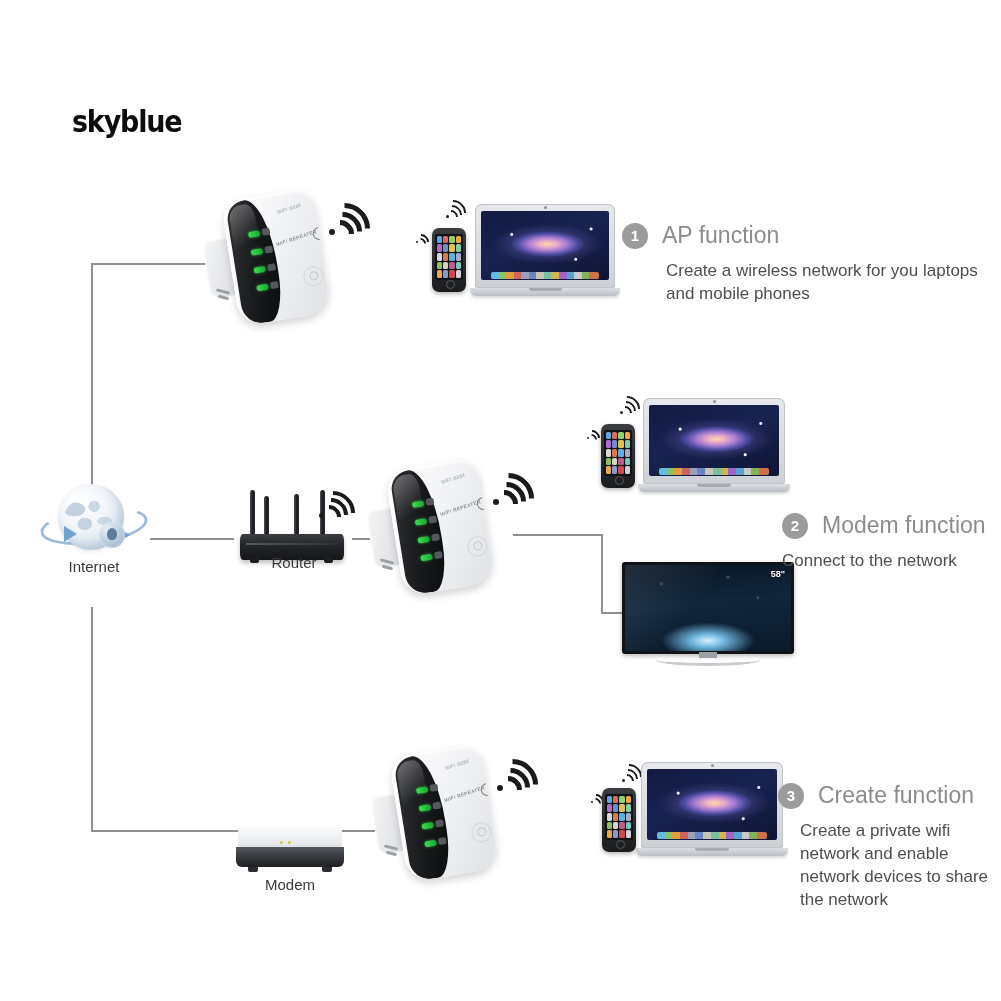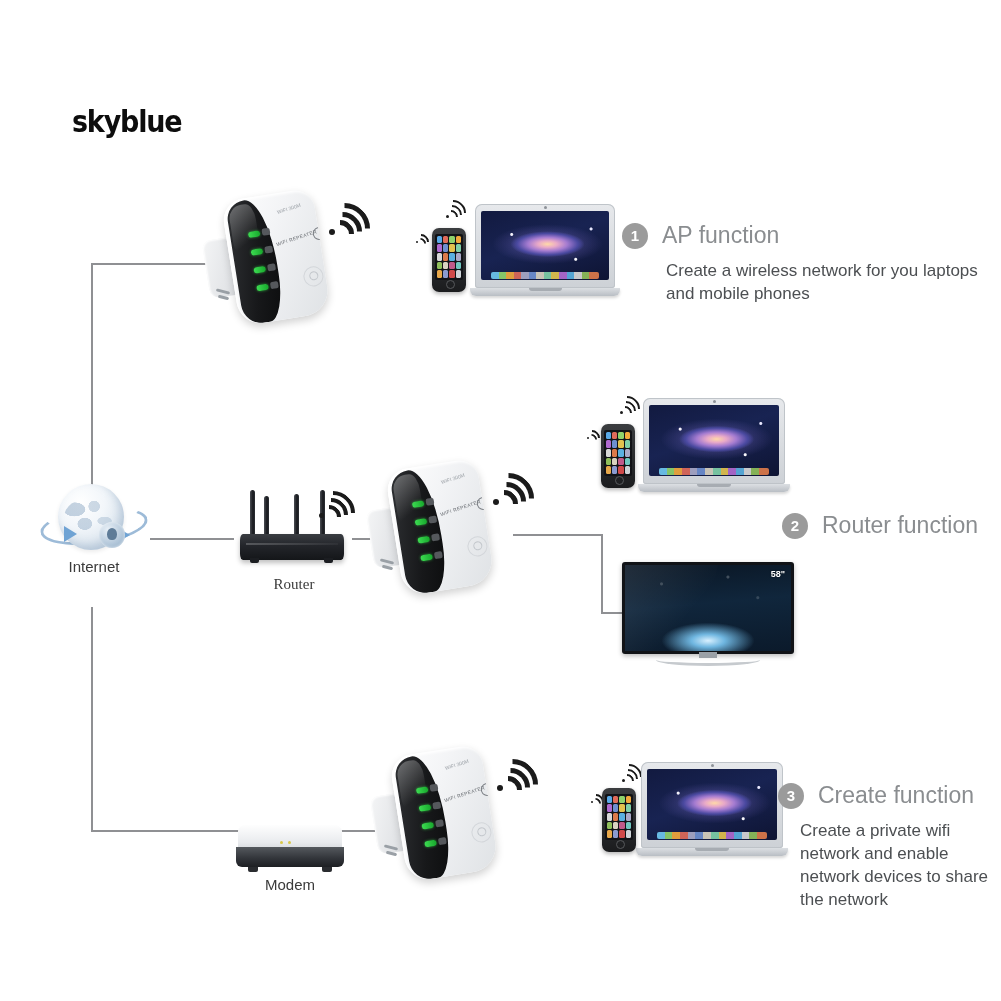--- a/index.html
+++ b/index.html
@@ -521,21 +521,21 @@
     <div class="antenna" style="left:88px; top:4px; height:52px;"></div>
     <div class="router-base"></div>
     <div class="router-foot" style="left:18px;"></div>
     <div class="router-foot" style="left:92px;"></div>
     <div class="wifi-icon" style="left:84px; top:2px; width:46px; height:38px;">
       <div class="dot" style="left:3px; top:25px; width:5px; height:5px;"></div>
       <div class="arc" style="left:1px; top:17px; width:16px; height:16px; border-width:4px;"></div>
       <div class="arc" style="left:-2px; top:10px; width:26px; height:26px; border-width:4px;"></div>
       <div class="arc" style="left:-5px; top:3px; width:36px; height:36px; border-width:4px;"></div>
     </div>
-    <div class="caption" style="top:90px;font-family:Liberation Serif, serif;">Router</div>
+    <div class="caption" style="top:68px;">Router</div>
   </div>
 
   <div id="modem" class="device">
     <div class="modem-top"></div>
     <div class="modem-body"></div>
     <div class="modem-led" style="left:48px;"></div>
     <div class="modem-led" style="left:56px;"></div>
     <div class="modem-foot" style="left:16px;"></div>
     <div class="modem-foot" style="left:90px;"></div>
     <div class="caption" style="top:56px;">Modem</div>
@@ -787,22 +787,23 @@
     <div class="fn-head">
       <div class="fn-num">1</div>
       <div class="fn-title">AP function</div>
     </div>
     <div class="fn-desc" style="margin-left:44px; width:318px;">Create a wireless network for you laptops and mobile phones</div>
   </div>
 
   <div class="fn" style="left:782px; top:512px; width:212px;">
     <div class="fn-head">
       <div class="fn-num">2</div>
-      <div class="fn-title">Router function</div>
-    </div>
+      <div class="fn-title">Modem function</div>
+    </div>
+    <div class="fn-desc" style="margin-left:0px; width:220px;">Connect to the network</div>
   </div>
 
   <div class="fn" style="left:778px; top:782px; width:215px;">
     <div class="fn-head">
       <div class="fn-num">3</div>
       <div class="fn-title">Create function</div>
     </div>
     <div class="fn-desc" style="margin-left:22px; width:196px;">Create a private wifi network and enable network devices to share the network</div>
   </div>
 

